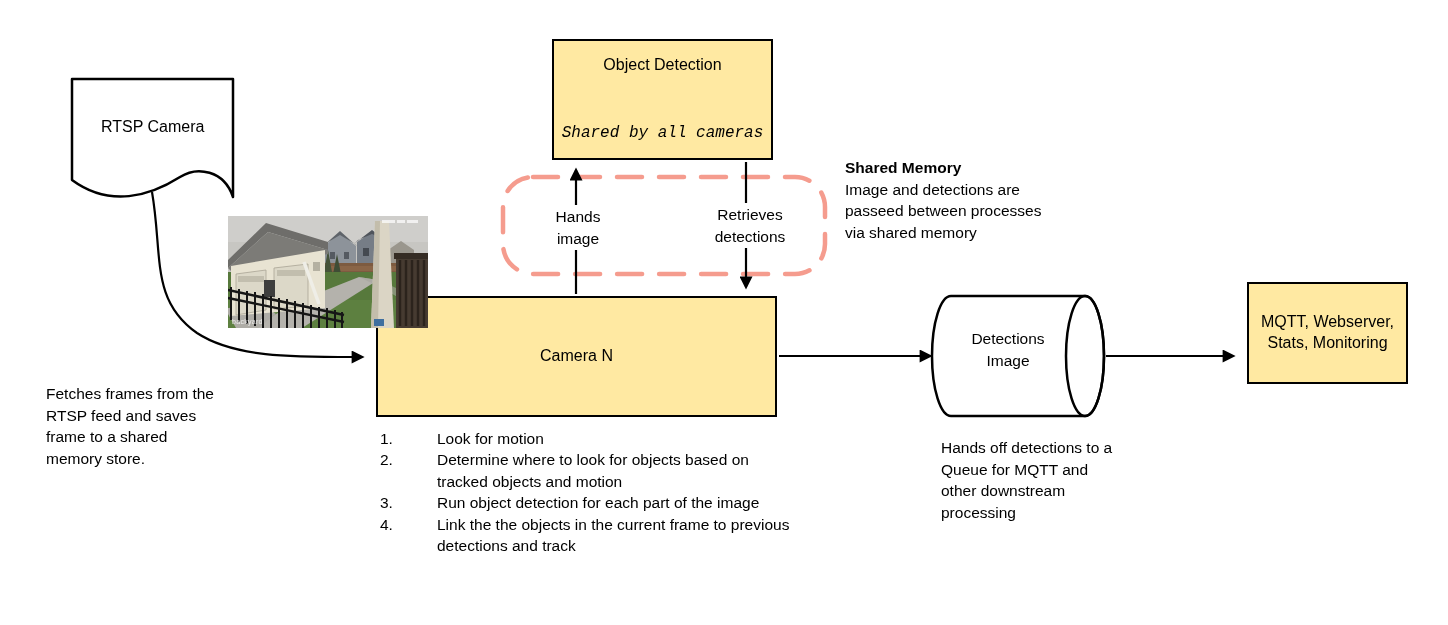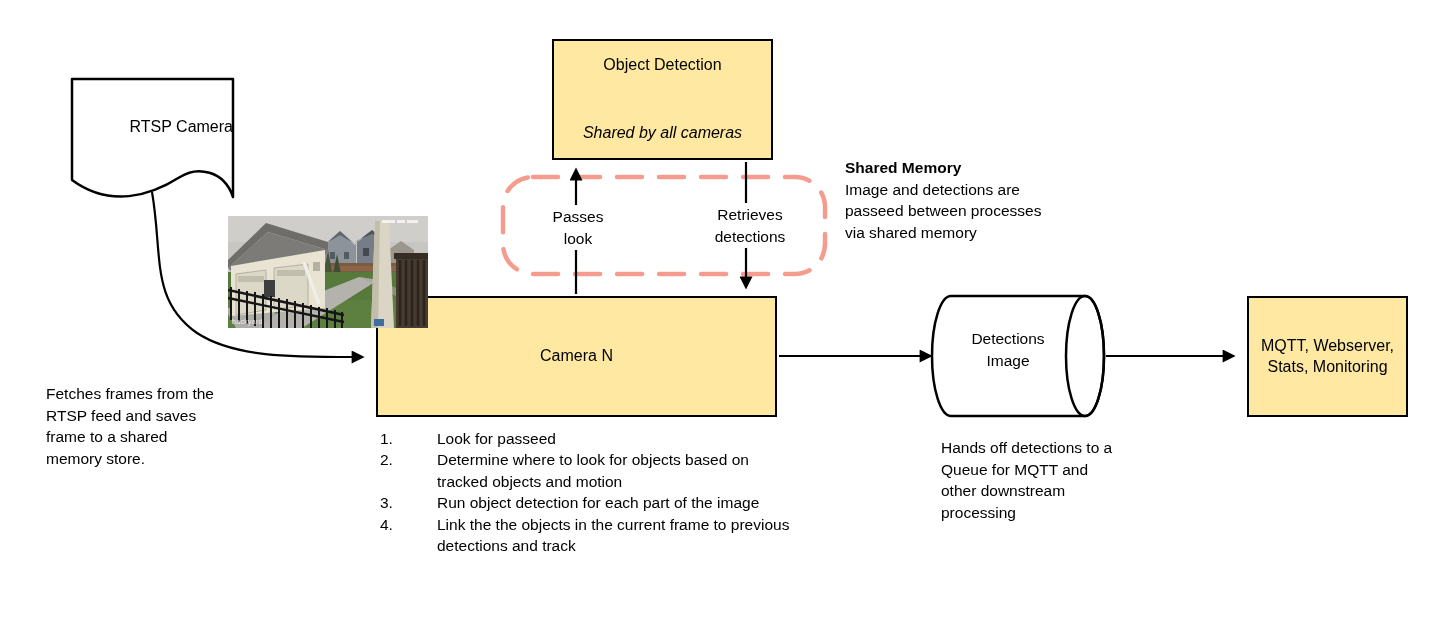--- a/index.html
+++ b/index.html
@@ -9,36 +9,36 @@
     --arrow:#000000;
   }
   html,body{margin:0;padding:0;background:#ffffff;}
   body{font-family:"Liberation Sans","DejaVu Sans",sans-serif;color:#000;}
   #canvas{position:relative;width:1448px;height:625px;background:#fff;overflow:hidden;}
   #wires{position:absolute;left:0;top:0;width:1448px;height:625px;}
 
   .node{position:absolute;background:var(--box-fill);border:2px solid var(--box-border);
         display:flex;flex-direction:column;align-items:center;justify-content:center;
         text-align:center;font-size:16px;line-height:1.3;box-sizing:border-box;gap:47px;}
-  .node .sub{font-style:italic;}
+  .node .sub{font-style:italic;font-family:Liberation Mono, monospace;}
 
   .label{position:absolute;font-size:15.5px;line-height:1.4;}
   .whitebg{background:#ffffff;padding:1px 2px;}
   .bold{font-weight:bold;}
 
-  #rtsp-label{left:72px;top:116px;width:161px;text-align:right;font-size:16px;}
+  #rtsp-label{left:72px;top:116px;width:161px;text-align:left;font-size:16px;padding-left:29px;}
   #fetch-note{left:46px;top:341px;width:180px;margin-top:42px;}
   #od-box{left:552px;top:39px;width:221px;height:121px;}
   #passes-label{left:541px;top:205px;width:70px;text-align:center;}
   #retrieves-label{left:700px;top:203px;width:96px;text-align:center;}
   #shm-note{left:845px;top:157px;width:214px;}
   #camera-box{left:376px;top:296px;width:401px;height:121px;}
   #queue-label{left:953px;top:328px;width:110px;text-align:center;}
   #queue-note{left:941px;top:437px;width:180px;}
-  #mqtt-box{left:1247px;top:296px;width:161px;height:121px;padding:8px 8px;}
+  #mqtt-box{left:1247px;top:282px;width:161px;height:102px;padding:8px 8px;}
 
   #steps{position:absolute;left:380px;top:428px;width:420px;font-size:15.5px;line-height:1.38;}
   #steps .row{display:grid;grid-template-columns:57px 1fr;}
 
   #photo{position:absolute;left:228px;top:216px;width:200px;height:112px;overflow:hidden;z-index:5;}
   #photo svg{display:block;}
   #photo .cam-name{position:absolute;left:4px;bottom:3px;font-size:7px;color:rgba(255,255,255,.8);
                    letter-spacing:.3px;}
 </style>
 </head>
@@ -73,36 +73,36 @@
 
   <div class="label" id="rtsp-label">RTSP Camera</div>
 
   <div class="label" id="fetch-note">Fetches frames from the RTSP feed and saves frame to a shared memory store.</div>
 
   <div class="node" id="od-box">
     <div>Object Detection</div>
     <div class="sub">Shared by all cameras</div>
   </div>
 
-  <div class="label whitebg" id="passes-label">Passes look</div>
+  <div class="label whitebg" id="passes-label">Hands image</div>
   <div class="label whitebg" id="retrieves-label">Retrieves detections</div>
 
   <div class="label" id="shm-note">
     <span class="bold">Shared Memory</span><br>
     <span>Image and detections are passeed between processes via shared memory</span>
   </div>
 
   <div class="node" id="camera-box">
     <div>Camera N</div>
   </div>
 
   <div id="steps">
     <div class="row">
       <span>1.</span>
-      <span>Look for passeed</span>
+      <span>Look for motion</span>
     </div>
     <div class="row">
       <span>2.</span>
       <span>Determine where to look for objects based on tracked objects and motion</span>
     </div>
     <div class="row">
       <span>3.</span>
       <span>Run object detection for each part of the image</span>
     </div>
     <div class="row">

